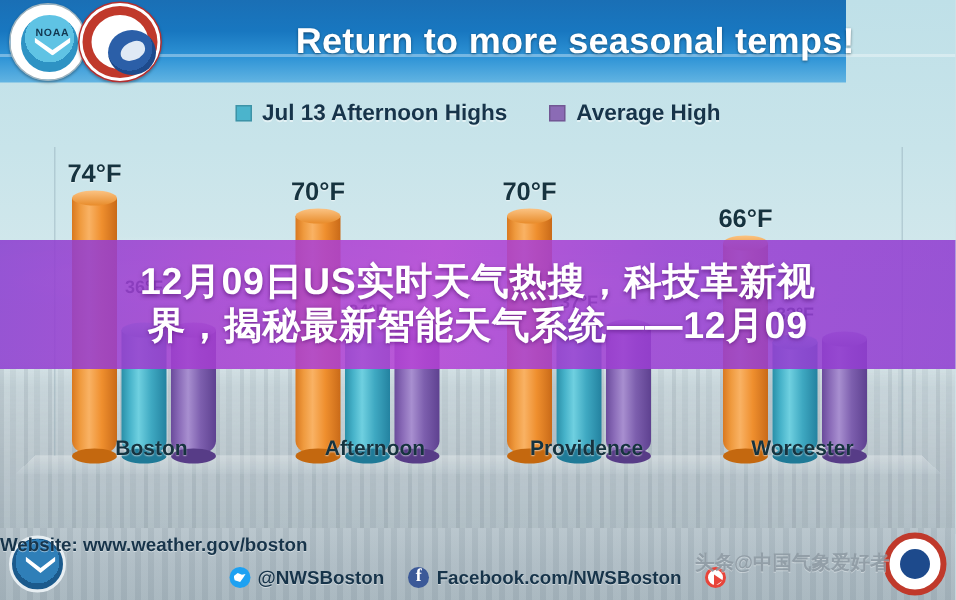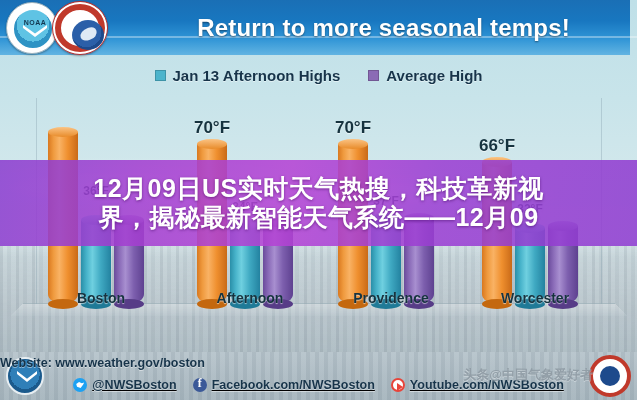--- a/index.html
+++ b/index.html
@@ -29,21 +29,21 @@
     mix-blend-mode:multiply;
   }
   .cloudband{
     position:absolute; left:0; top:150px; width:637px; height:70px;
     background:radial-gradient(ellipse 300px 40px at 18% 50%, rgba(255,255,255,.55), rgba(255,255,255,0) 70%),
                radial-gradient(ellipse 260px 34px at 62% 60%, rgba(255,255,255,.45), rgba(255,255,255,0) 70%);
   }
 
   
   .header {
-    position:absolute; left:0; top:0; width:630px; height:55px;
+    position:absolute; left:0; top:0; width:564px; height:55px;
     background:linear-gradient(180deg,#1a6fb5 0%, #1877c0 38%, #2f94d6 70%, #62b4e2 100%);
   }
   .header:before{
     content:""; position:absolute; left:0; top:36px; width:637px; height:2px;
     background:rgba(255,255,255,.35);
   }
   .header-title {
     position:absolute; left:130px; top:0; width:507px; height:55px;
     display:flex; align-items:center; justify-content:center;
     color:#ffffff; font-weight:bold; font-size:24px;
@@ -196,21 +196,21 @@
     content:""; position:absolute; inset:0;
     background:repeating-linear-gradient(90deg, rgba(140,155,165,.25) 0 4px, rgba(190,202,209,.18) 4px 9px);
   }
   .footer-website {
     position:absolute; left:0; top:4px; width:637px; text-align:left;
     font-size:12.5px; font-weight:bold; color:#17344a;
     text-shadow:0 1px 0 rgba(255,255,255,.45);
   }
   .social-row {
     position:absolute; left:0; top:22px; width:637px; height:22px;
-    display:flex; align-items:center; justify-content:center; gap:16px;text-decoration:underline;
+    display:flex; align-items:center; justify-content:center; gap:16px;
   }
   .social { display:flex; align-items:center; gap:5px; }
   .social-label {
     font-size:12.5px; font-weight:bold; color:#17344a;
     text-shadow:0 1px 0 rgba(255,255,255,.45); white-space:nowrap;
   }
   .sicon { width:14px; height:14px; border-radius:50%; position:relative; flex:0 0 auto; }
   .sicon.tw { background:#1da1f2; }
   .sicon.fb { background:#3b5998; }
   .sicon.yt { background:#ffffff; border:2px solid #e8443a; }
@@ -268,21 +268,21 @@
 
   <div class="logo logo-nws">
     <div class="ring">
       <div class="core"></div>
     </div>
   </div>
 
   <div class="legend">
     <div class="legend-item">
       <span class="legend-sw" style="background:#4bb4cc"></span>
-      <span class="legend-label">Jan 13 Afternoon Highs</span>
+      <span class="legend-label">Jul 13 Afternoon Highs</span>
     </div>
     <div class="legend-item">
       <span class="legend-sw" style="background:#8b6bb5"></span>
       <span class="legend-label">Average High</span>
     </div>
   </div>
 
   <div class="plot">
     <div class="backwall"></div>
     <div class="floor"></div>
@@ -295,20 +295,21 @@
         </div>
         <div class="bar b1 c-cyan" style="height:84px">
           <div class="cap"></div>
           <div class="base"></div>
         </div>
         <div class="bar b2 c-purple" style="height:84px">
           <div class="cap"></div>
           <div class="base"></div>
         </div>
       </div>
+      <div class="vlabel" style="left:5px; top:14px">74°F</div>
       <div class="vlabel small" style="left:45px; top:92px">36°F</div>
       <div class="citylabel">Boston</div>
     </div>
 
     <div class="group g1">
       <div class="bars">
         <div class="bar b0 c-orange" style="height:160px">
           <div class="cap"></div>
           <div class="base"></div>
         </div>
@@ -381,20 +382,19 @@
       <div class="social">
         <span class="sicon tw"></span>
         <span class="social-label">@NWSBoston</span>
       </div>
       <div class="social">
         <span class="sicon fb"></span>
         <span class="social-label">Facebook.com/NWSBoston</span>
       </div>
       <div class="social">
         <span class="sicon yt"></span>
-        <span class="social-label">Youtube.com/NWSBoston</span>
       </div>
     </div>
   </div>
 
   <div class="watermark">头条@中国气象爱好者</div>
 
 </div>
 
 </body></html>

